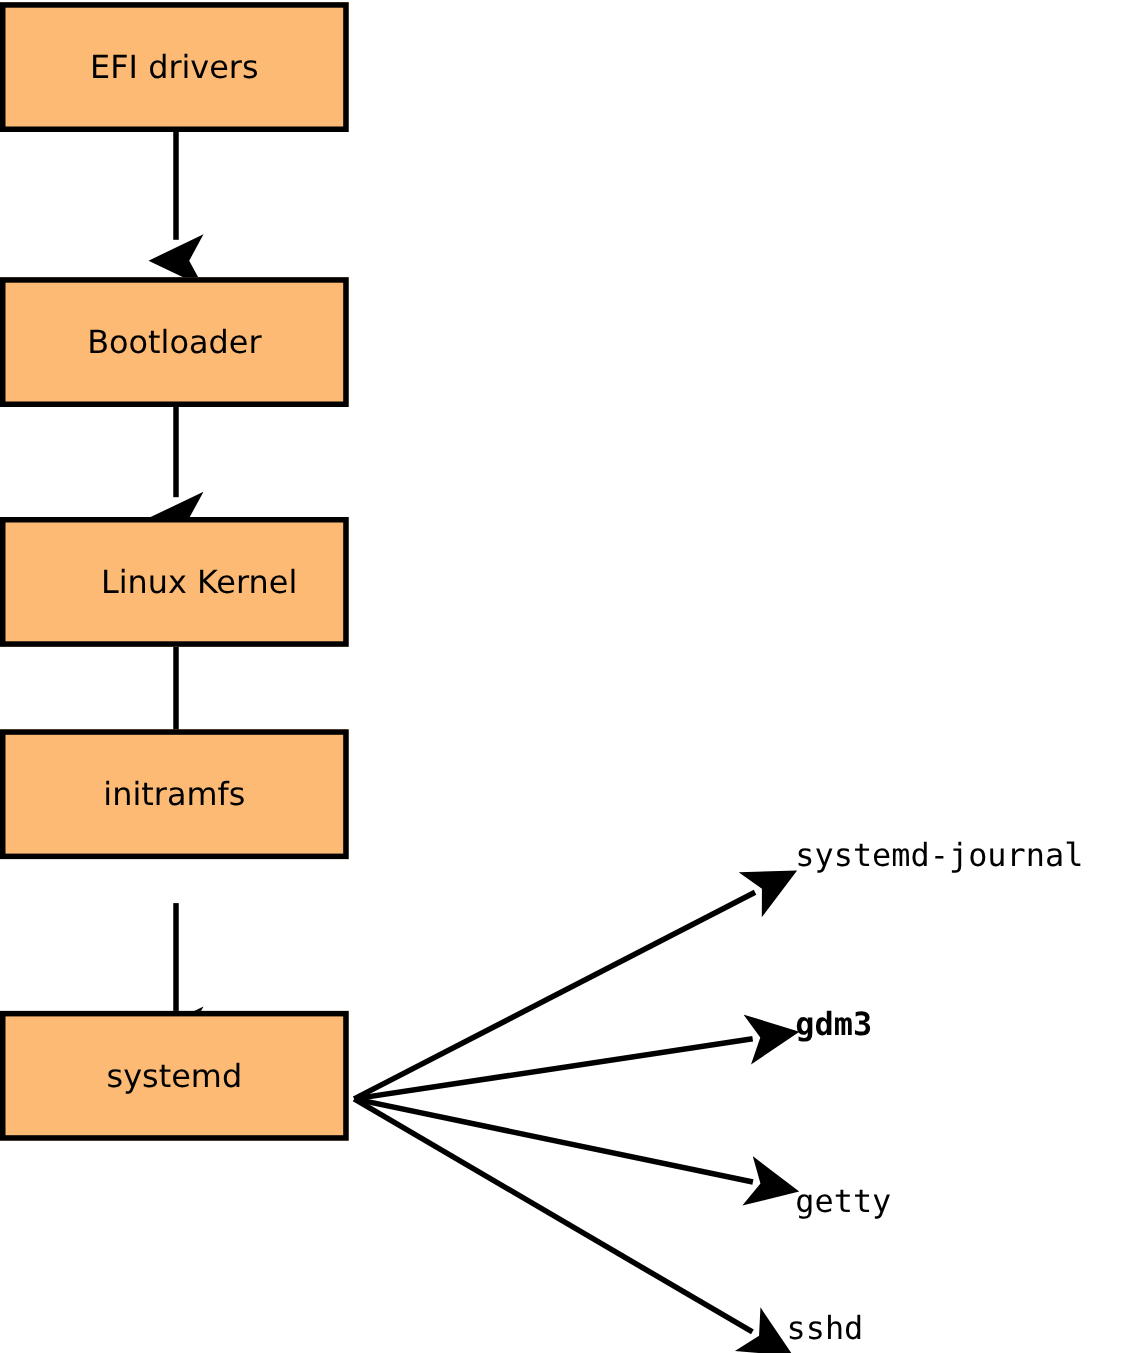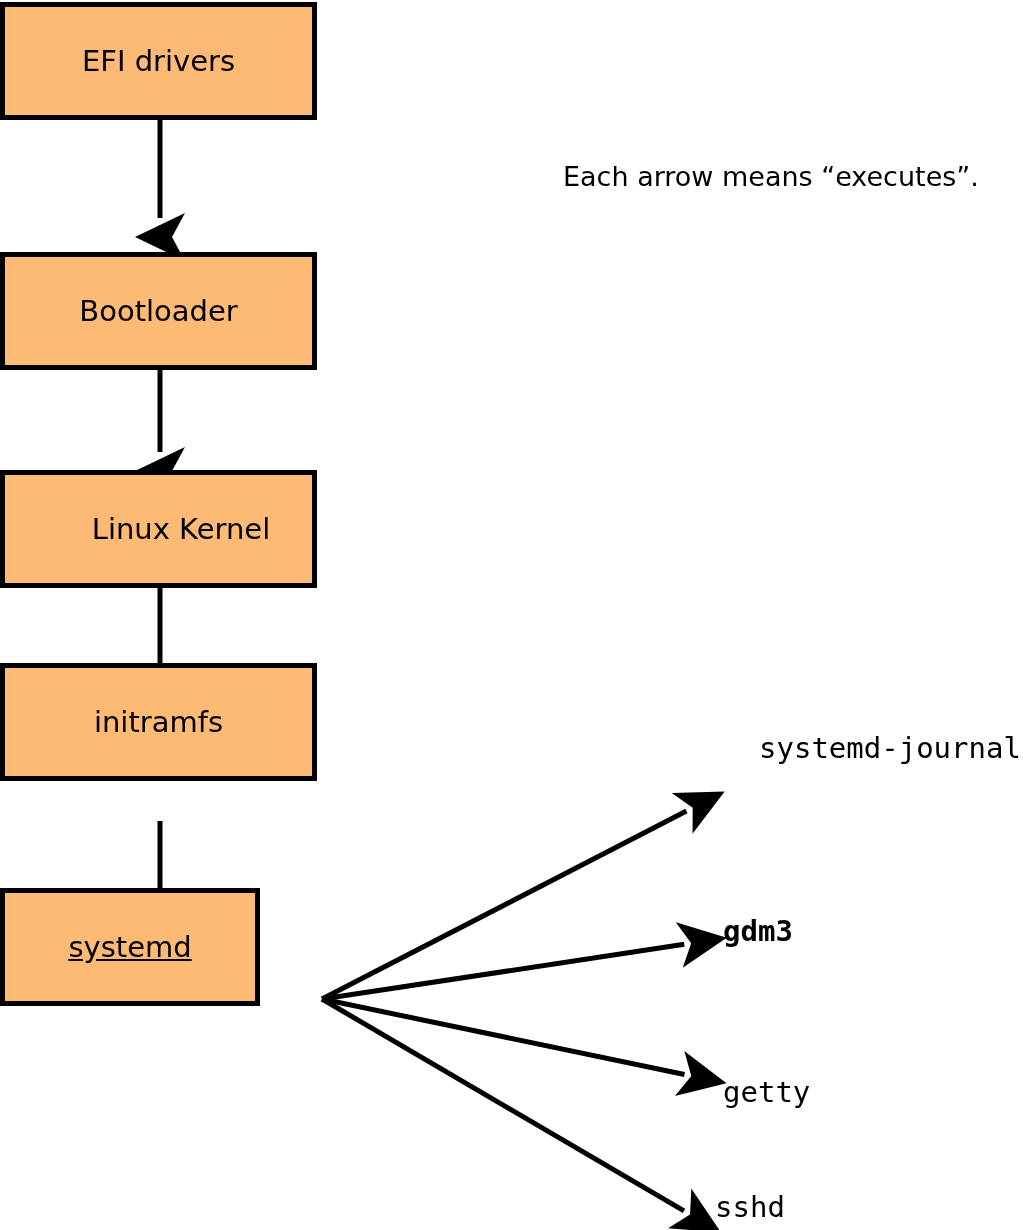--- a/index.html
+++ b/index.html
@@ -97,27 +97,26 @@
       </div>
       <div class="node-box" style="left: 0px; top: 252px; width: 317px; height: 118px;">
         <span class="node-label">Bootloader</span>
       </div>
       <div class="node-box" style="left: 0px; top: 470px; width: 317px; height: 118px; padding-left: 45px;">
         <span class="node-label">Linux Kernel</span>
       </div>
       <div class="node-box" style="left: 0px; top: 663px; width: 317px; height: 118px;">
         <span class="node-label">initramfs</span>
       </div>
-      <div class="node-box" style="left: 0px; top: 888px; width: 260px; height: 118px; text-decoration: underline;">
+      <div class="node-box" style="left: 0px; top: 919px; width: 317px; height: 118px;">
         <span class="node-label">systemd</span>
       </div>
     </div>
 
   <div id="proc-labels">
-      <div class="proc-label" style="left: 723px; top: 734px; margin-left: 36px;">systemd-journal</div>
+      <div class="proc-label" style="left: 723px; top: 763px;">systemd-journal</div>
       <div class="proc-label" style="left: 723px; top: 917px; font-weight: bold;">gdm3</div>
       <div class="proc-label" style="left: 723px; top: 1055px; margin-top: 23px;">getty</div>
       <div class="proc-label" style="left: 715px; top: 1193px;">sshd</div>
     </div>
 
-  <div class="annotation" id="annotation-text" style="left: 563px; top: 163px;">Each arrow means “executes”.</div>
 
 </div>
 
 </body></html>

